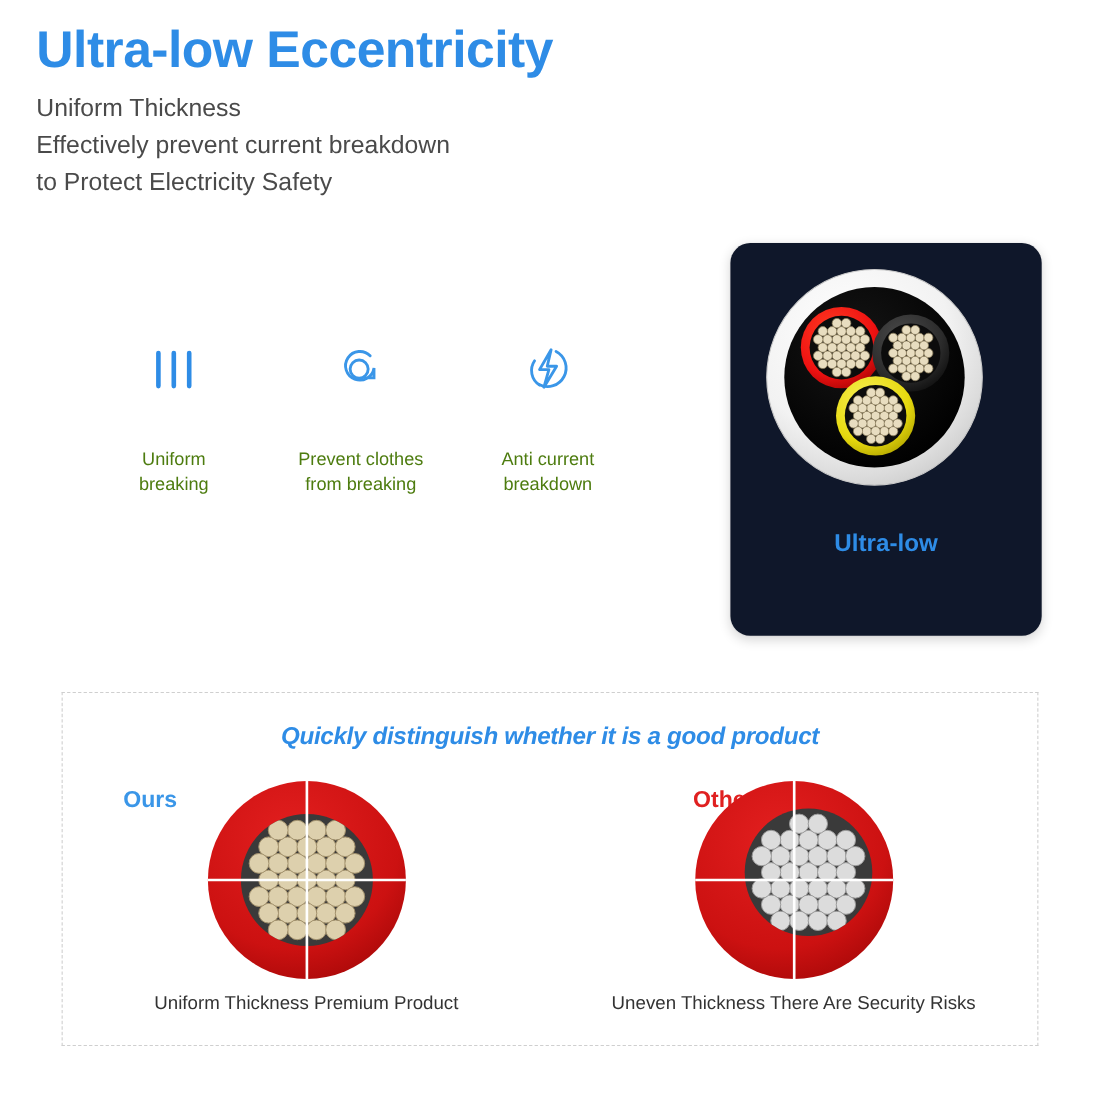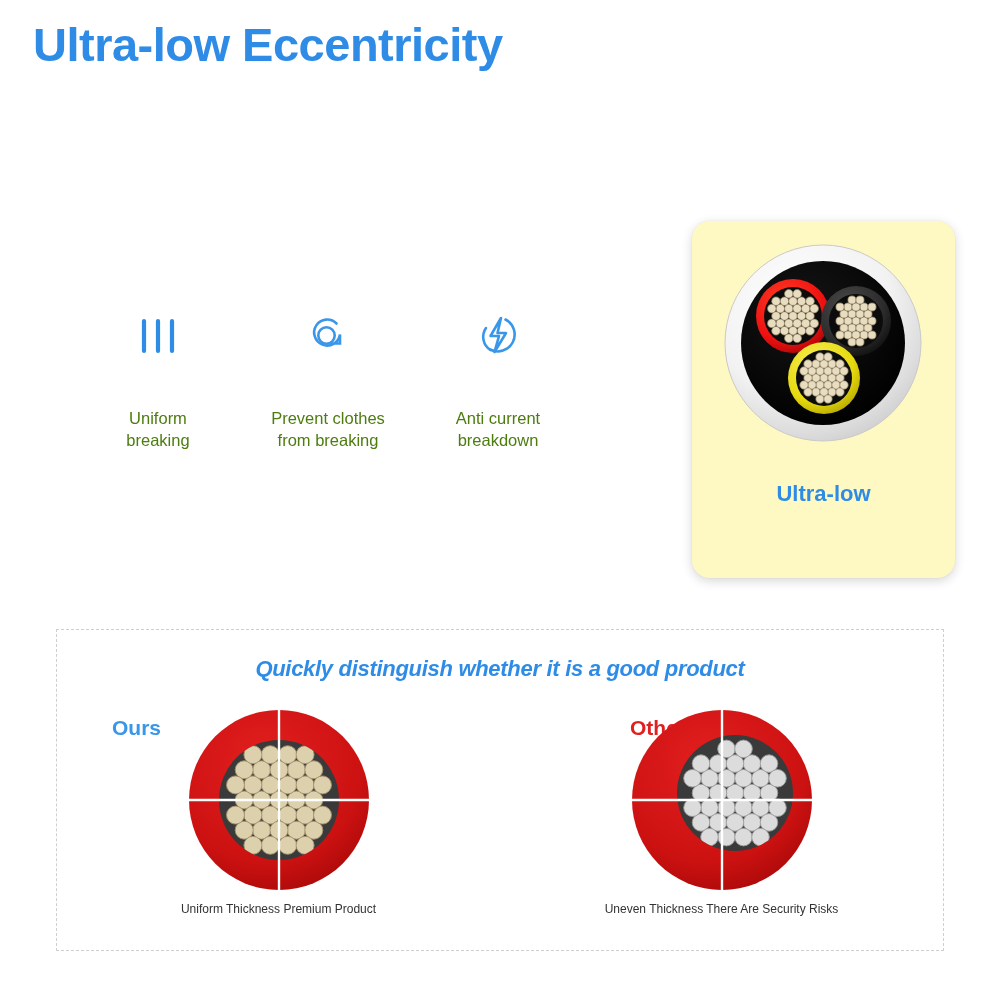--- a/index.html
+++ b/index.html
@@ -32,22 +32,22 @@
   }
   .feature{width:160px;display:flex;flex-direction:column;align-items:center;}
   .feat-icon{height:60px;display:flex;align-items:center;justify-content:center;}
   .feat-label{
     margin-top:42px;text-align:center;font-size:16.5px;line-height:22px;
     color:#4d7c0f;white-space:nowrap;
   }
 
   
   .cable-card{
-    position:absolute;left:692px;top:221px;width:263px;height:357px;
-    background:#fef9c3;border-radius:18px;
+    position:absolute;left:664px;top:221px;width:283px;height:357px;
+    background:#0f172a;border-radius:18px;
     box-shadow:0 3px 11px rgba(0,0,0,0.16), 0 0 0 1px rgba(0,0,0,0.02);
   }
   .cable-img{position:absolute;left:31px;top:22px;width:200px;height:200px;}
   .cable-caption{
     position:absolute;left:0;right:0;top:258px;text-align:center;
     font-size:22px;line-height:30px;font-weight:bold;color:#2e8ce6;
   }
 
   
   .compare{
@@ -66,29 +66,34 @@
   }
   .col{flex:1;position:relative;}
   .col-tag{
     position:absolute;top:14px;font-size:21px;font-weight:bold;white-space:nowrap;
   }
   .col-tag.ours{left:55px;color:#3a96e8;text-align:right;}
   .col-tag.others{left:130px;color:#e02020;}
   .circ-wrap{position:absolute;left:50%;transform:translateX(-50%);top:5px;width:186px;height:186px;}
   .col-caption{
     position:absolute;left:0;right:0;top:200px;text-align:center;
-    font-size:12px;color:#333;white-space:nowrap;
+    font-size:17px;color:#333;white-space:nowrap;
   }
   svg{display:block;overflow:visible;}
 </style>
 </head>
 <body>
 
 <div class="header">
   <h1 class="title">Ultra-low Eccentricity</h1>
+  <div class="subtitle">
+    <div>Uniform Thickness</div>
+    <div>Effectively prevent current breakdown</div>
+    <div>to Protect Electricity Safety</div>
+  </div>
 </div>
 
 <div class="features">
 
   <div class="feature">
     <div class="feat-icon">
       <svg width="48" height="48" viewBox="0 0 48 48">
         <g stroke="#2e8ce6" stroke-width="4.2" stroke-linecap="round">
           <line x1="10" y1="10" x2="10" y2="40"></line>
           <line x1="24" y1="10" x2="24" y2="40"></line>

